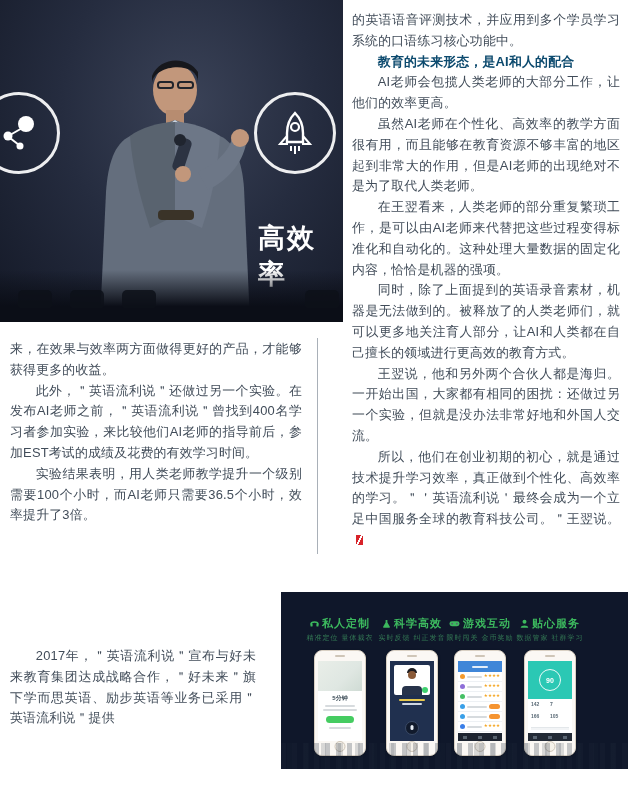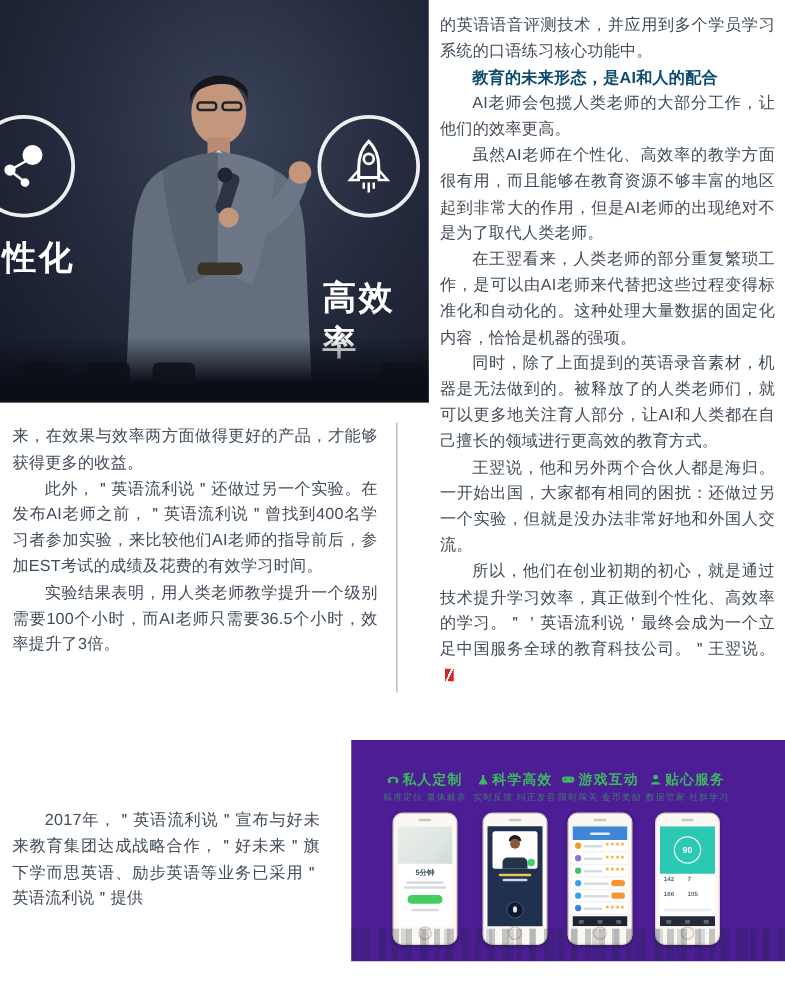--- a/index.html
+++ b/index.html
@@ -27,21 +27,21 @@
   .right-col{position:absolute;left:352px;top:10px;width:268px;}
   .left-col-top{position:absolute;left:10px;top:339px;width:292px;}
   .left-col-bottom{position:absolute;left:10px;top:646px;width:246px;}
   .headline{color:#0c4a6e;font-weight:bold;font-size:17.5px;line-height:24px;
             letter-spacing:1.5px;text-indent:2em;text-align:left !important;margin:17px 0 10px 0;}
   .divider{position:absolute;left:317px;top:338px;width:1px;height:216px;background:#a9b0b8;}
   .endmark{display:inline-block;width:7px;height:10px;margin-left:4px;vertical-align:-1px;
            background:linear-gradient(115deg,#d8232a 42%,#ffffff 42%,#ffffff 58%,#d8232a 58%);}
 
   
-  .promo{position:absolute;left:281px;top:592px;width:347px;height:177px;background:#4c1d95;overflow:hidden;}
+  .promo{position:absolute;left:281px;top:592px;width:347px;height:177px;background:#0f172a;overflow:hidden;}
   .equalizer{position:absolute;left:0;bottom:0;width:100%;height:26px;opacity:.45;
      background:
        repeating-linear-gradient(90deg, rgba(31,42,58,.55) 0 5px, rgba(0,0,0,0) 5px 11px),
        repeating-linear-gradient(90deg, rgba(0,0,0,0) 0 6px, rgba(31,42,58,.35) 6px 11px, rgba(0,0,0,0) 11px 17px);}
   .feature{position:absolute;top:24px;width:72px;text-align:center;}
   .f1{left:23px;} .f2{left:95px;} .f3{left:163px;} .f4{left:233px;}
   .f-head{display:flex;align-items:center;justify-content:center;gap:3px;
           color:#3cb85e;font-weight:bold;font-size:11px;letter-spacing:1px;white-space:nowrap;}
   .f-sub{margin-top:2px;color:#3f9a63;opacity:.75;font-size:7px;letter-spacing:1px;white-space:nowrap;}
 
@@ -115,21 +115,20 @@
 
     <div class="icon-circle right">
       <svg width="42" height="46" viewBox="0 0 42 46">
         <path d="M21 3 C27 9 29 16 29 23 L29 32 L13 32 L13 23 C13 16 15 9 21 3 Z" fill="none" stroke="#ffffff" stroke-width="2.4"></path>
         <circle cx="21" cy="17" r="4" fill="none" stroke="#ffffff" stroke-width="2.2"></circle>
         <path d="M13 26 L6 34 L13 34 Z" fill="none" stroke="#ffffff" stroke-width="2"></path>
         <path d="M29 26 L36 34 L29 34 Z" fill="none" stroke="#ffffff" stroke-width="2"></path>
         <path d="M17 36 L17 41 M21 36 L21 44 M25 36 L25 41" stroke="#ffffff" stroke-width="2"></path>
       </svg>
     </div>
-    <span class="photo-label left">性化</span>
     <span class="photo-label right">高效率</span>
 
     <svg width="190" height="270" viewBox="0 0 190 270" style="position:absolute;left:80px;top:52px;">
       <ellipse cx="95" cy="38" rx="22" ry="26" fill="#c2977b"></ellipse>
       <path d="M72 32 C72 12 118 8 118 30 L118 20 C108 4 80 4 72 24 Z" fill="#17181d"></path>
       <path d="M73 30 C73 10 117 6 117 28 C117 14 99 8 88 12 C78 15 73 22 73 30 Z" fill="#17181d"></path>
       <rect x="78" y="30" width="15" height="6" rx="2.5" fill="none" stroke="#20242c" stroke-width="2"></rect>
       <rect x="98" y="30" width="15" height="6" rx="2.5" fill="none" stroke="#20242c" stroke-width="2"></rect>
       <rect x="86" y="58" width="18" height="14" fill="#b78c70"></rect>
       <path d="M95 68 L50 84 C34 92 28 112 26 140 L20 270 L170 270 L164 136 C162 108 154 90 140 84 Z" fill="#646e7d"></path>

